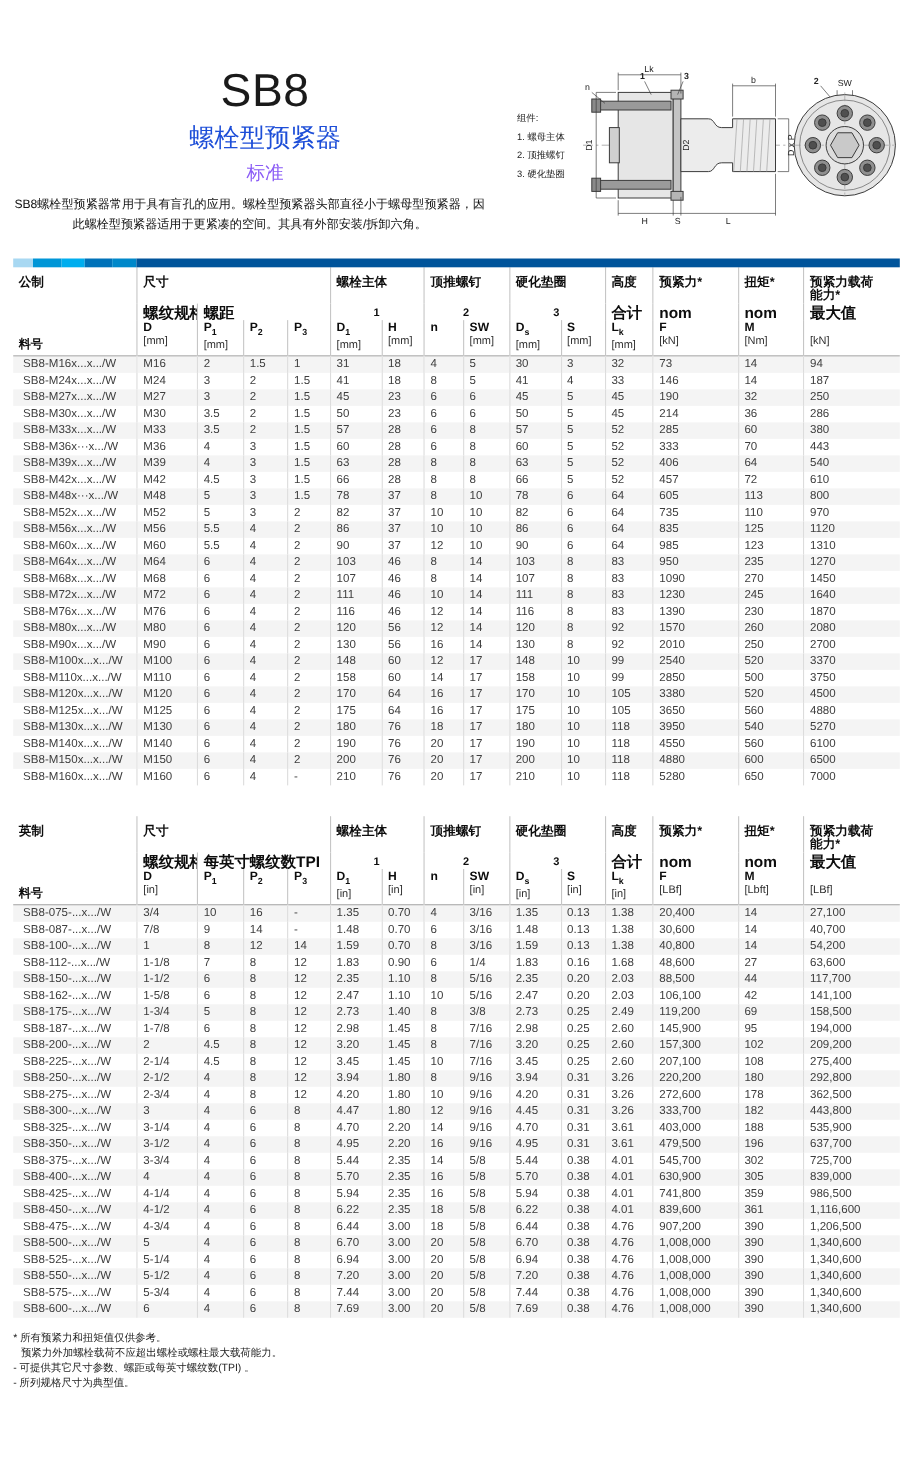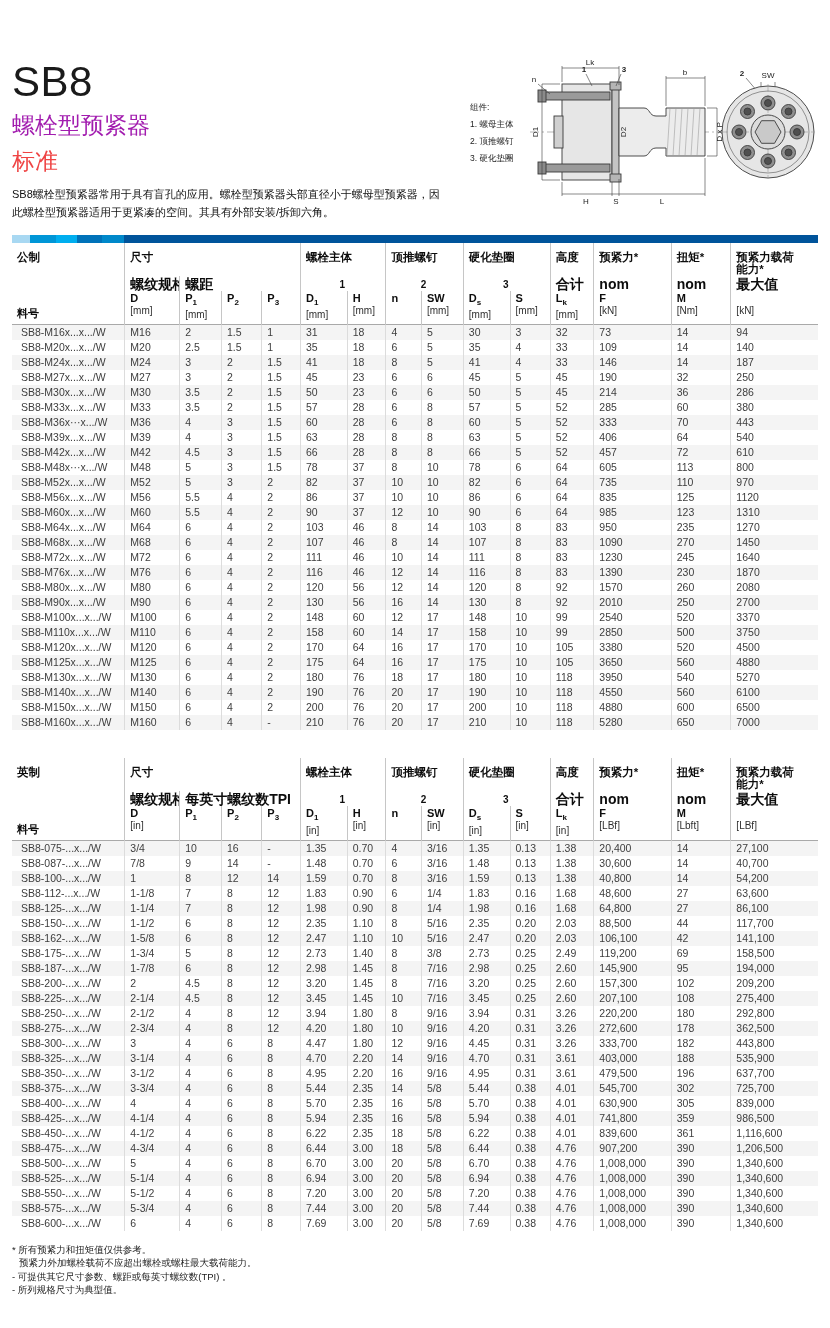--- a/index.html
+++ b/index.html
@@ -1,22 +1,22 @@
 <!DOCTYPE html>
 <html><head>
 <meta charset="utf-8">
 <style>
   html,body{margin:0;padding:0;background:#fff;}
   body{width:830px;min-height:1328px;font-family:"Liberation Sans",sans-serif;color:#222;}
   .page{padding:0 12px;}
   .header{display:flex;margin-top:52px;}
-  .titles{flex:1;padding-top:8px;}
+  .titles{flex:1;padding-top:8px;text-align:center;}
   .model{font-size:42px;font-weight:400;line-height:1.05;color:#1a1a1a;letter-spacing:0.5px;}
-  .product{font-size:23px;font-weight:400;color:#a21caf;margin-top:6px;}
-  .variant{font-size:23px;font-weight:400;color:#ef4444;margin-top:5px;}
+  .product{font-size:23px;font-weight:400;color:#1d4ed8;margin-top:6px;}
+  .variant{font-size:17px;font-weight:400;color:#8b5cf6;margin-top:5px;}
   .desc{font-size:11px;font-weight:normal;line-height:1.6;margin-top:9px;max-width:430px;color:#111;}
   .drawing{width:348px;flex:0 0 348px;margin-top:2px;}
   .accent-bar{display:flex;height:8px;margin-top:14px;}
   .accent-bar span{display:block;height:100%;}
   table.spec{width:100%;border-collapse:collapse;table-layout:fixed;}
   table.spec th,table.spec td{text-align:left;vertical-align:top;overflow:hidden;white-space:nowrap;}
   thead{border-bottom:1px solid #a9a9a9;}
   .rowA th{font-size:11.5px;font-weight:bold;color:#0d0d0d;padding:8px 2px 1px 5px;line-height:12px;vertical-align:top;}
   .rowB th{font-size:14px;font-weight:bold;color:#0d0d0d;padding:2px 2px 0 5px;line-height:13px;vertical-align:bottom;}
   .rowB th.grpnum{text-align:center;font-size:10px;padding-left:0;}
@@ -275,37 +275,20 @@
             <td>4</td>
             <td>5</td>
             <td>30</td>
             <td>3</td>
             <td>32</td>
             <td>73</td>
             <td>14</td>
             <td>94</td>
           </tr>
           <tr>
-            <td>SB8-M20x...x.../W</td>
-            <td>M20</td>
-            <td>2.5</td>
-            <td>1.5</td>
-            <td>1</td>
-            <td>35</td>
-            <td>18</td>
-            <td>6</td>
-            <td>5</td>
-            <td>35</td>
-            <td>4</td>
-            <td>33</td>
-            <td>109</td>
-            <td>14</td>
-            <td>140</td>
-          </tr>
-          <tr>
             <td>SB8-M24x...x.../W</td>
             <td>M24</td>
             <td>3</td>
             <td>2</td>
             <td>1.5</td>
             <td>41</td>
             <td>18</td>
             <td>8</td>
             <td>5</td>
             <td>41</td>
@@ -893,37 +876,20 @@
             <td>6</td>
             <td>1/4</td>
             <td>1.83</td>
             <td>0.16</td>
             <td>1.68</td>
             <td>48,600</td>
             <td>27</td>
             <td>63,600</td>
           </tr>
           <tr>
-            <td>SB8-125-...x.../W</td>
-            <td>1-1/4</td>
-            <td>7</td>
-            <td>8</td>
-            <td>12</td>
-            <td>1.98</td>
-            <td>0.90</td>
-            <td>8</td>
-            <td>1/4</td>
-            <td>1.98</td>
-            <td>0.16</td>
-            <td>1.68</td>
-            <td>64,800</td>
-            <td>27</td>
-            <td>86,100</td>
-          </tr>
-          <tr>
             <td>SB8-150-...x.../W</td>
             <td>1-1/2</td>
             <td>6</td>
             <td>8</td>
             <td>12</td>
             <td>2.35</td>
             <td>1.10</td>
             <td>8</td>
             <td>5/16</td>
             <td>2.35</td>

